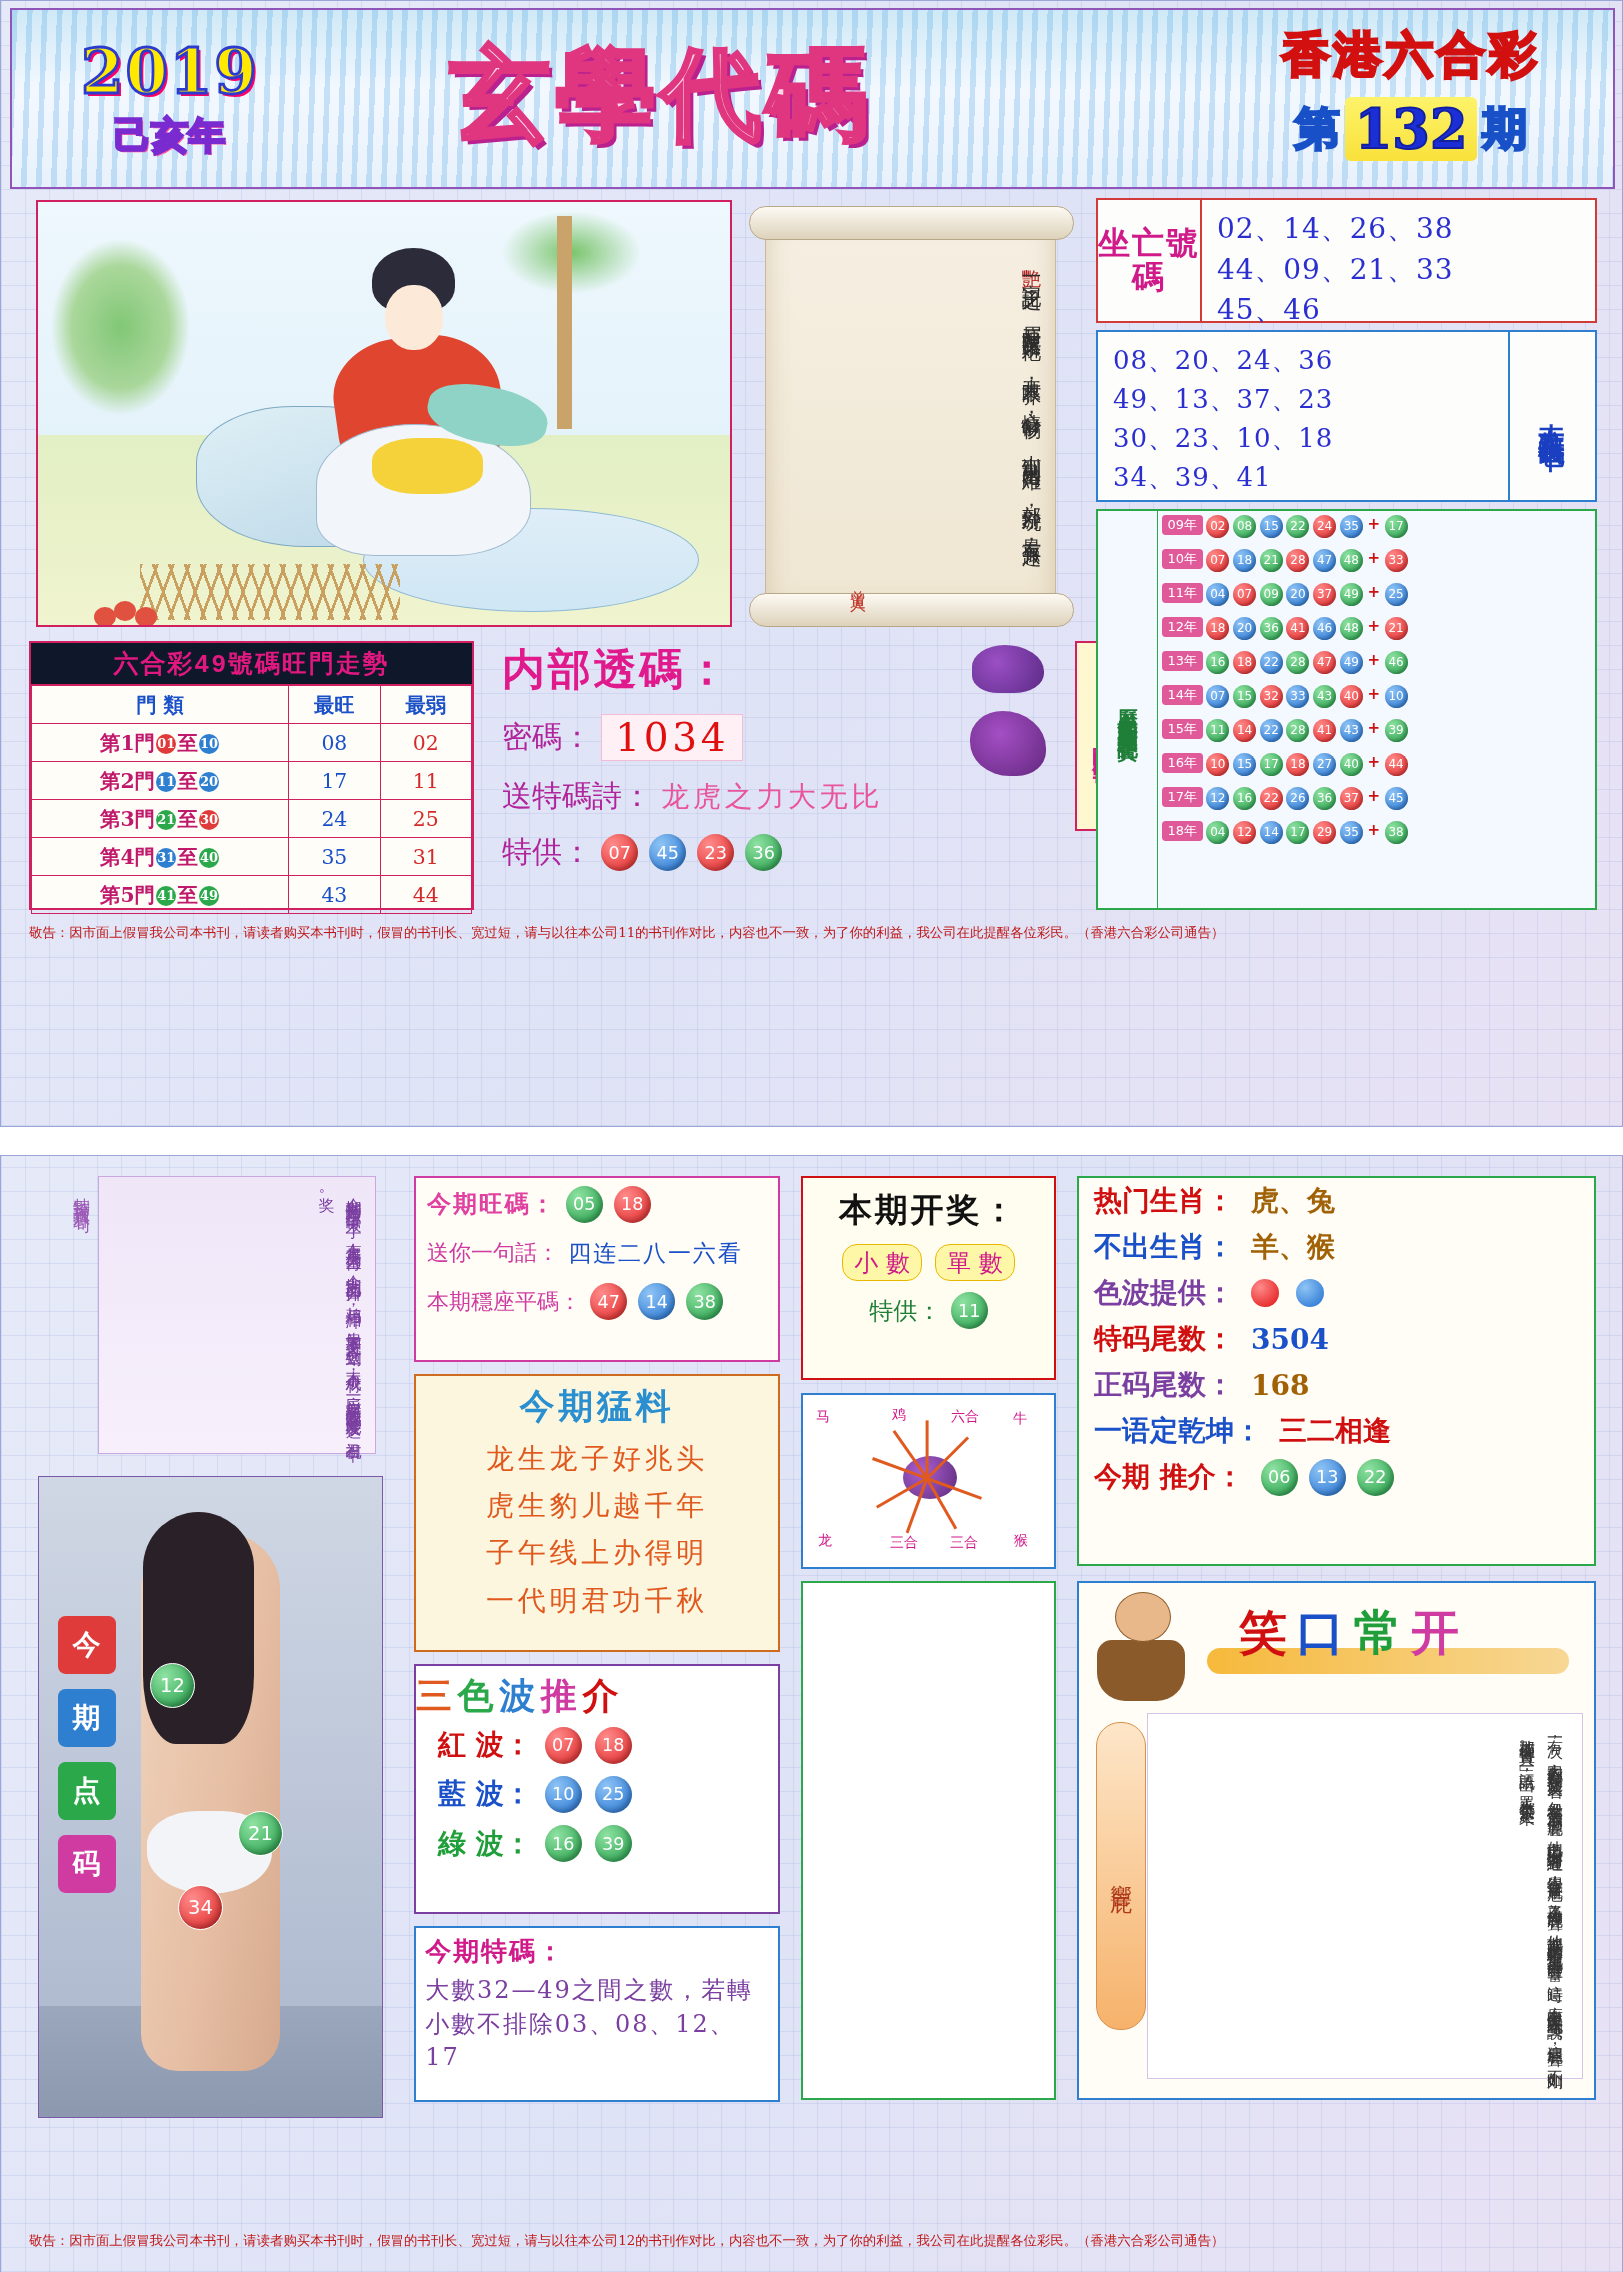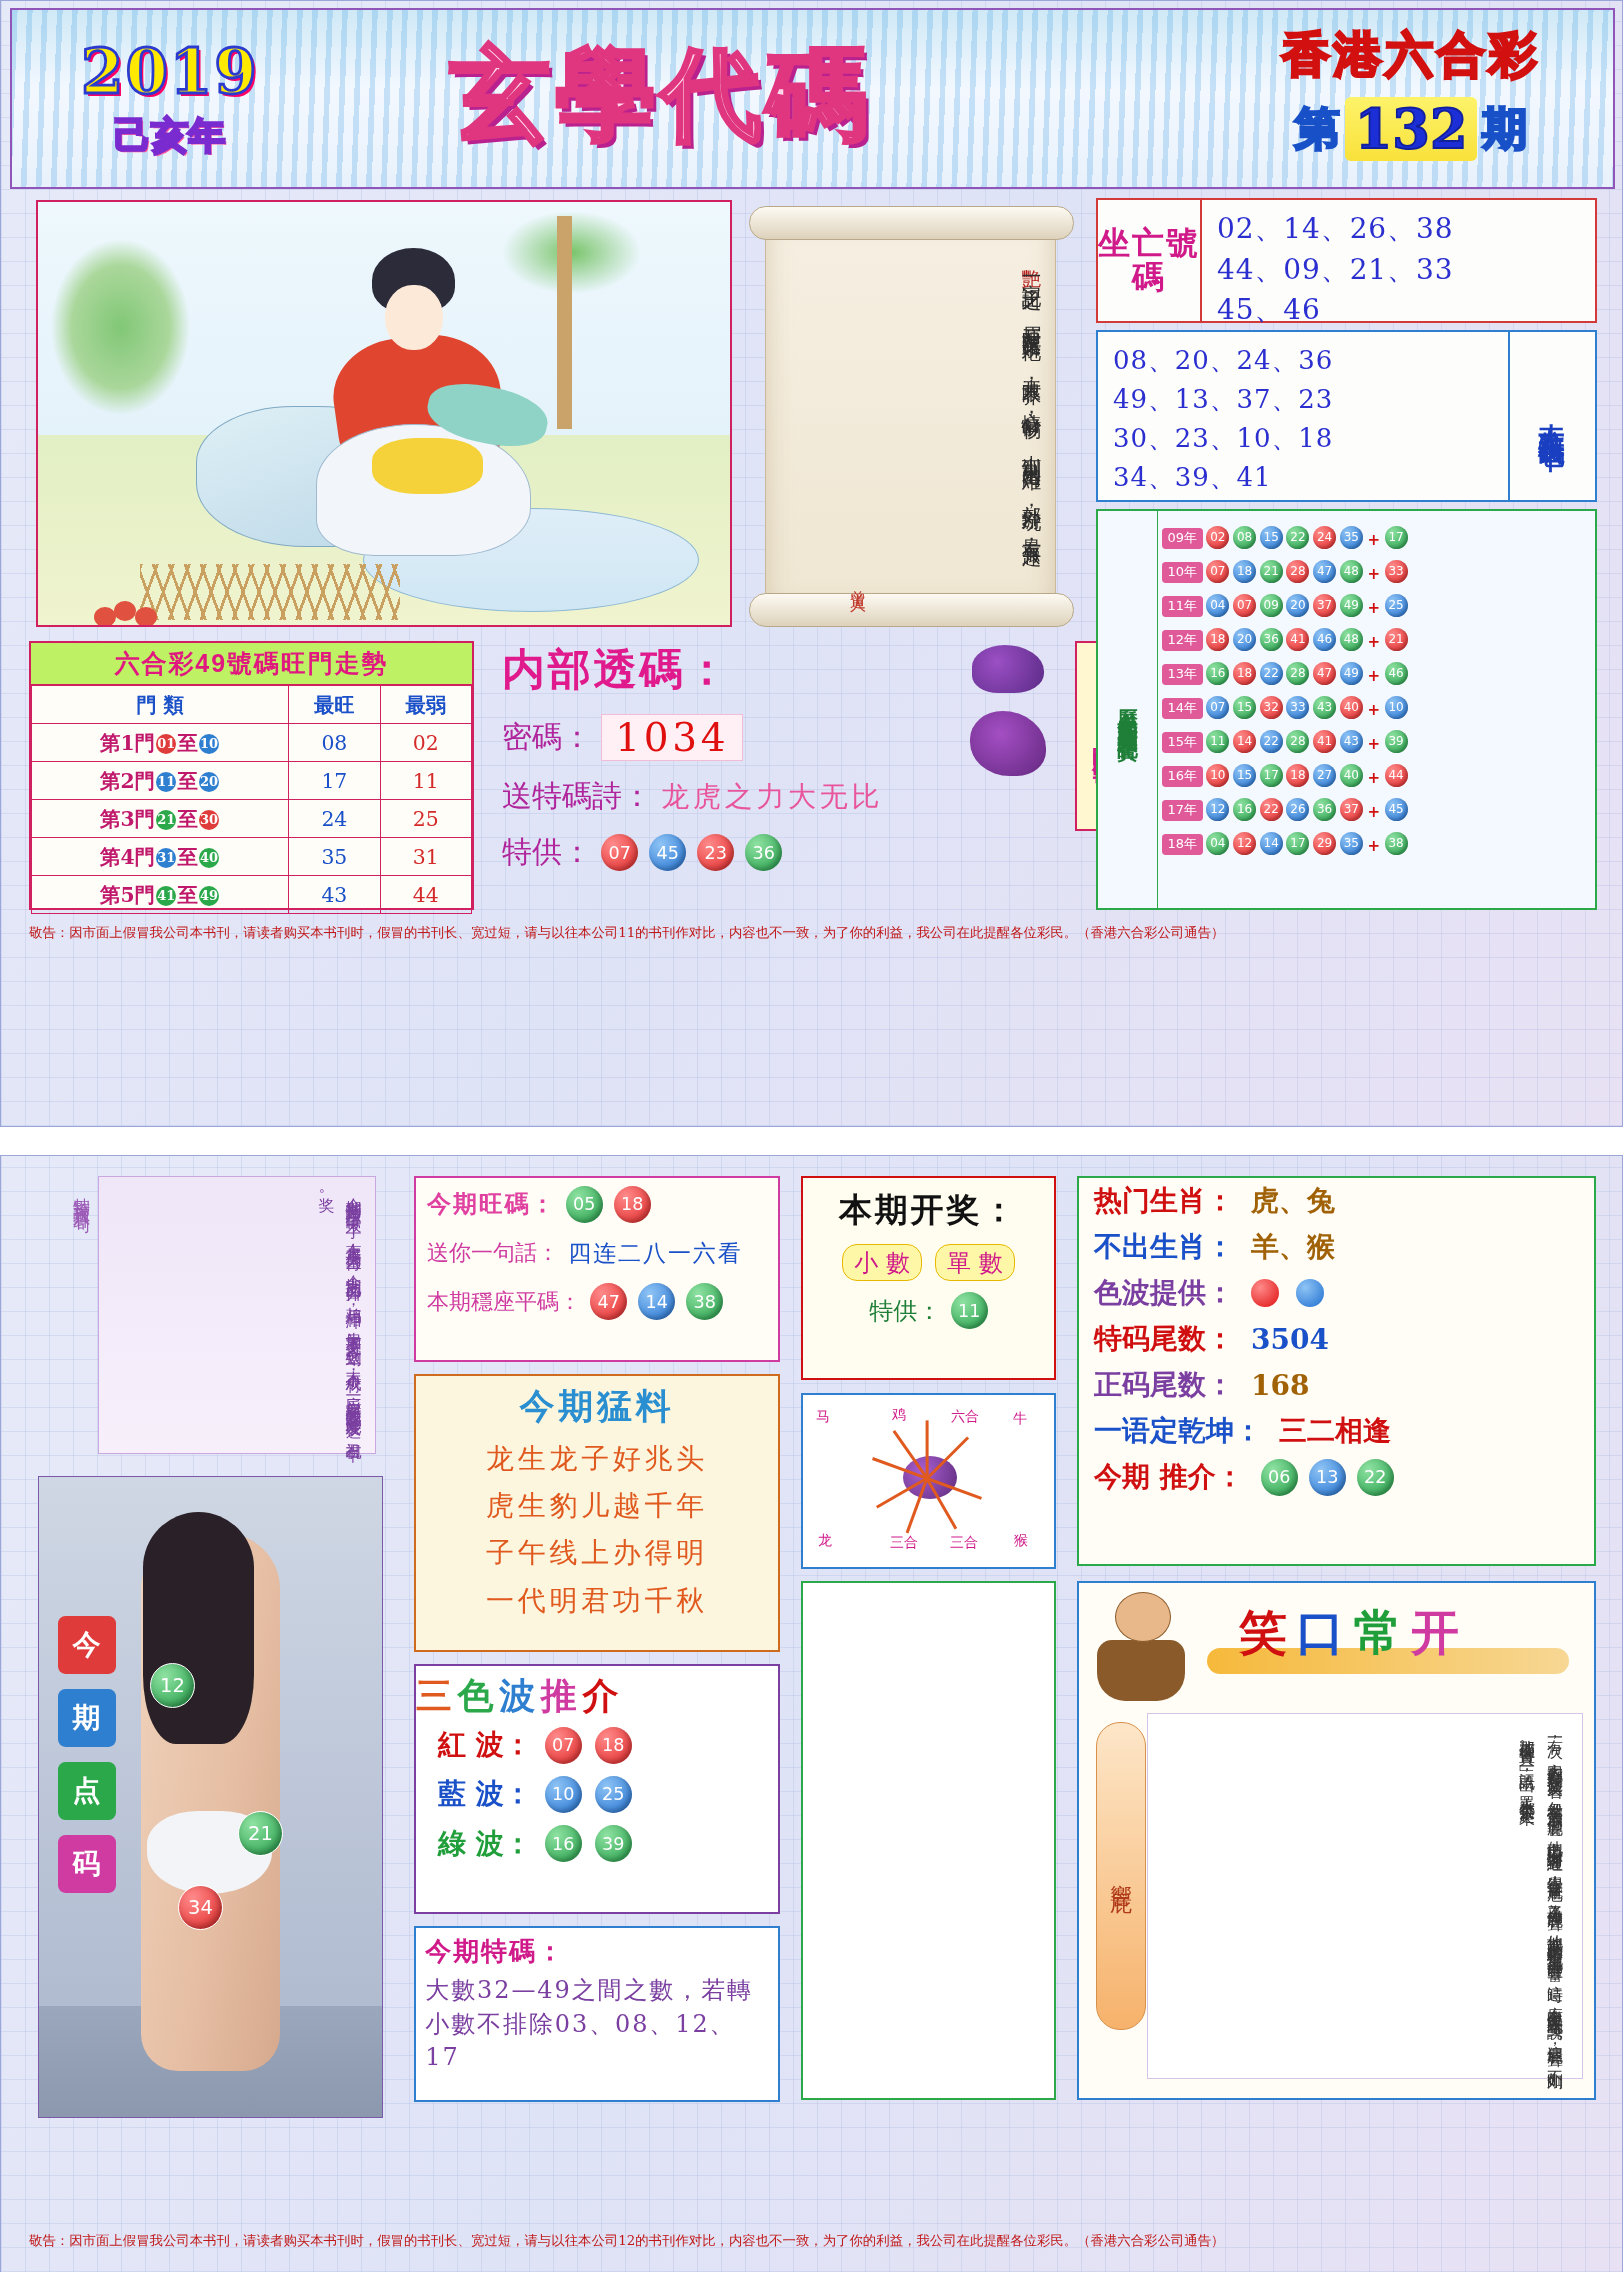--- a/index.html
+++ b/index.html
@@ -98,22 +98,22 @@
   .boxB .nums{flex:1;padding:9.3px 7.4px 0 15px;font-family:"DejaVu Serif",serif;font-size:26px;color:#2b2fd0;
     line-height:1.5;letter-spacing:0.9px;}
   .boxB .lbl{width:85px;border-left:2.8px solid #2f7fd0;display:flex;align-items:center;justify-content:center;
     writing-mode:vertical-rl;text-orientation:upright;font-family:"DejaVu Serif",serif;font-size:26px;
     font-weight:bold;color:#1a3fc0;letter-spacing:3.7px;}
 
   
   .trend{position:absolute;left:28px;top:640px;width:445px;height:269px;border:2.8px solid #d02060;
     background:#fffdf8;box-sizing:border-box;}
   .trendTitle{height:41px;display:flex;align-items:center;justify-content:center;
-    font-family:Liberation Sans, sans-serif;font-size:25px;font-weight:bold;color:#e0187f;
-    border-bottom:1.9px solid #d02060;letter-spacing:1.9px;background:#bef264;}
+    font-family:Liberation Mono, monospace;font-size:25px;font-weight:bold;color:#e0187f;
+    border-bottom:1.9px solid #d02060;letter-spacing:1.9px;background:#0f172a;}
   table.tr{width:100%;border-collapse:collapse;font-family:"DejaVu Serif",serif;}
   table.tr th,table.tr td{border:1.9px solid #d02060;text-align:center;height:35px;font-size:20.4px;}
   table.tr th{color:#1a50c8;font-weight:bold;}
   table.tr td.m{color:#c0186b;font-weight:bold;white-space:nowrap;}
   table.tr td.v1{color:#1a50c8;} table.tr td.v2{color:#d42a2a;}
   .minib{display:inline-block;width:20.4px;height:20.4px;border-radius:50%;color:#fff;font-size:13px;
     line-height:20.4px;vertical-align:middle;margin:0 1px;}
   .mb-red{background:#e03b3b;} .mb-blue{background:#2f7fd0;} .mb-green{background:#2aa84a;}
 
   
@@ -142,21 +142,21 @@
   .rooster{position:absolute;left:3.7px;top:70px;width:76px;height:65px;border-radius:45% 60% 40% 55%;
     background:radial-gradient(circle at 40% 35%,#a44fc4,#63277f);}
 
   
   .hist{position:absolute;left:1095px;top:508px;width:501px;height:401px;border:2.8px solid #2aa84a;
     background:#f4f8ff;box-sizing:border-box;display:flex;}
   .hist .lbl{width:59px;border-right:1.9px solid #2aa84a;display:flex;align-items:center;justify-content:center;
     writing-mode:vertical-rl;text-orientation:upright;font-family:"DejaVu Serif",serif;font-size:20.4px;
     font-weight:bold;color:#1f7f38;letter-spacing:2.8px;line-height:1.1;}
   .hist .rows{flex:1;padding:3.7px 3.7px;}
-  .hrow{display:flex;align-items:flex-end;height:34px;gap:3.7px;}
+  .hrow{display:flex;align-items:flex-start;height:34px;gap:3.7px;}
   .hyear{width:41px;font-family:"DejaVu Sans",sans-serif;font-size:13px;color:#fff;background:#e05a9a;
     border-radius:3.7px;text-align:center;line-height:20.4px;height:20.4px;}
   .hb{width:23px;height:23px;border-radius:50%;color:#fff;font-size:12px;display:flex;
     align-items:center;justify-content:center;box-shadow:inset -1.9px -1.9px 3.7px rgba(0,0,0,.25);}
   .plus{font-size:15px;color:#d01010;font-weight:bold;margin:0 0.9px;}
 
   .notice{position:absolute;left:28px;width:1568px;font-family:"DejaVu Serif",serif;font-size:13.4px;
     color:#c01818;line-height:1.4;}
   .noticeTop{top:923px;}
   .noticeBot{top:1076px;}

